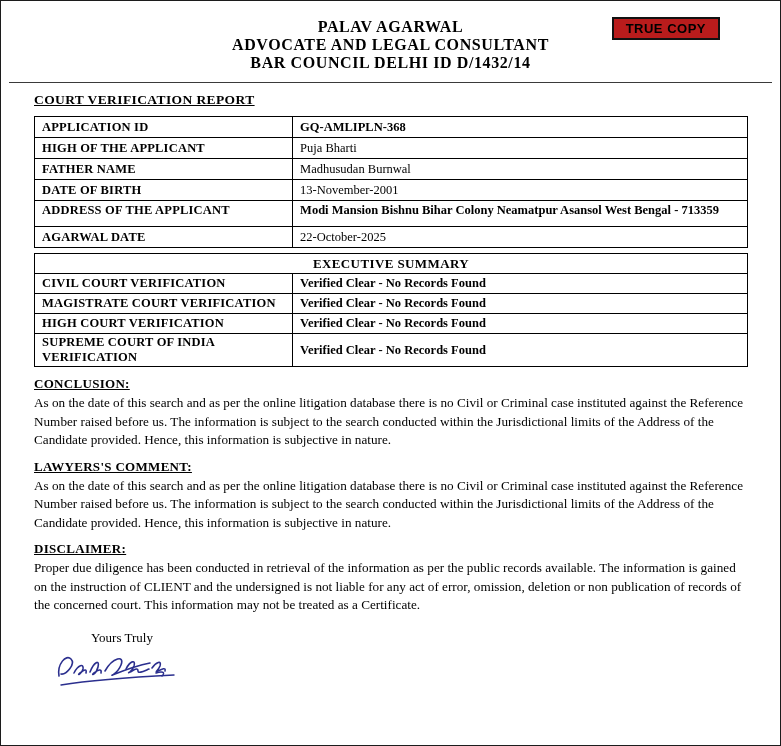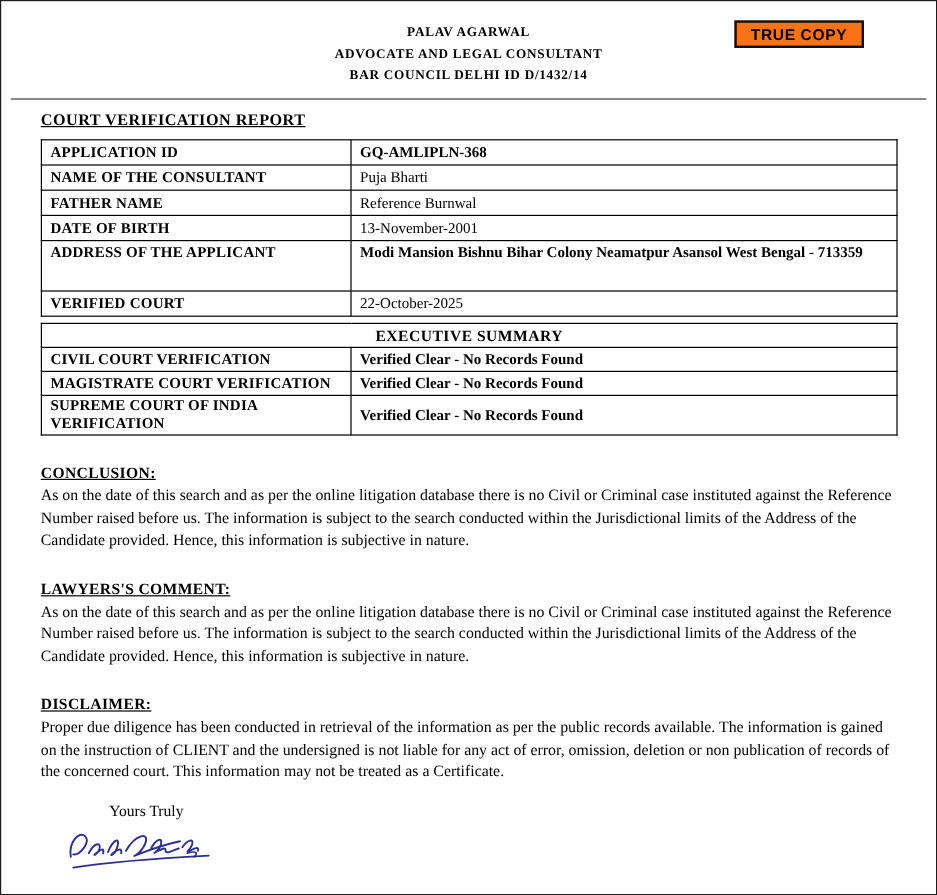--- a/index.html
+++ b/index.html
@@ -15,43 +15,43 @@
     background:#fff;
     border:1.5px solid #1c1c1c;
     overflow:hidden;
   }
   .stamp {
     position:absolute; top:16px; right:60px;
     border:2px solid #111;
     padding:2px 12px;
     font-family:"Liberation Sans", sans-serif;
     font-weight:bold; font-size:13px; letter-spacing:0.5px;
-    background:#f97316;
+    background:#b91c1c;
   }
   .header { padding-top:17px; text-align:center; }
-  .header div { font-weight:bold; font-size:11px; line-height:18px; letter-spacing:0.6px; }
+  .header div { font-weight:bold; font-size:16px; line-height:18px; letter-spacing:0.6px; }
   .rule { border-top:1.2px solid #3a3a3a; margin:10px 8px 0 8px; }
   .content { padding:0 32px 0 33px; }
   .report-title {
     margin-top:9px; 
     font-weight:bold; font-size:13.5px; letter-spacing:0.4px;
     text-decoration:underline;
   }
   table { width:100%; border-collapse:collapse; }
   .fields { margin-top:8px; }
   td, th { border:1px solid #000; font-size:12.5px; padding:1px 7px; vertical-align:middle; }
   td.lbl { width:36.2%; font-weight:bold; letter-spacing:0.2px; }
   .fields td { height:21px; }
-  tr.tall td { height:42px; vertical-align:top; padding-top:2px;margin-top:40px; }
+  tr.tall td { height:26px; vertical-align:top; padding-top:2px;margin-top:40px; }
   .bold-val { font-weight:bold; }
   .summary { margin-top:5px;padding-left:48px; }
   .summary th { text-align:center; font-weight:bold; font-size:13px; letter-spacing:0.4px; height:20px; }
   .summary td { height:20px; }
   .summary td.cval { text-align:left; font-weight:bold; }
-  .sec { margin-top:23px; }
+  .sec { margin-top:9px; }
   .sec h3 {
     font-size:13px; font-weight:bold;
     text-decoration:underline; letter-spacing:0.3px;
   }
   .sec p { font-size:13.2px; line-height:18.5px; margin-top:2px; }
   .closing { margin-top:15px; margin-left:57px; font-size:13px; }
   .sig-wrap { margin-left:18px; margin-top:2px; height:44px; }
 </style>
 </head>
 <body>
@@ -74,53 +74,57 @@
 
     <div class="report-title">COURT VERIFICATION REPORT</div>
 
     <table class="fields">
       <tbody>
         <tr>
           <td class="lbl">APPLICATION ID</td>
           <td class="bold-val">GQ-AMLIPLN-368</td>
         </tr>
         <tr>
-          <td class="lbl">NAME OF THE CONSULTANT</td>
+          <td class="lbl">HIGH OF THE APPLICANT</td>
           <td>Puja Bharti</td>
         </tr>
         <tr>
           <td class="lbl">FATHER NAME</td>
-          <td>Reference Burnwal</td>
+          <td>Madhusudan Burnwal</td>
         </tr>
         <tr>
           <td class="lbl">DATE OF BIRTH</td>
           <td>13-November-2001</td>
         </tr>
         <tr class="tall">
           <td class="lbl">ADDRESS OF THE APPLICANT</td>
           <td class="bold-val">Modi Mansion Bishnu Bihar Colony Neamatpur Asansol West Bengal - 713359</td>
         </tr>
         <tr>
-          <td class="lbl">VERIFIED COURT</td>
+          <td class="lbl">AGARWAL DATE</td>
           <td>22-October-2025</td>
         </tr>
       </tbody>
     </table>
 
     <table class="summary">
       <tbody>
         <tr>
           <th colspan="2">EXECUTIVE SUMMARY</th>
         </tr>
         <tr>
           <td class="lbl">CIVIL COURT VERIFICATION</td>
           <td class="cval">Verified Clear - No Records Found</td>
         </tr>
         <tr>
           <td class="lbl">MAGISTRATE COURT VERIFICATION</td>
+          <td class="cval">Verified Clear - No Records Found</td>
+        </tr>
+        <tr>
+          <td class="lbl">HIGH COURT VERIFICATION</td>
           <td class="cval">Verified Clear - No Records Found</td>
         </tr>
         <tr>
           <td class="lbl">SUPREME COURT OF INDIA VERIFICATION</td>
           <td class="cval">Verified Clear - No Records Found</td>
         </tr>
       </tbody>
     </table>
 
     <div class="sec">

